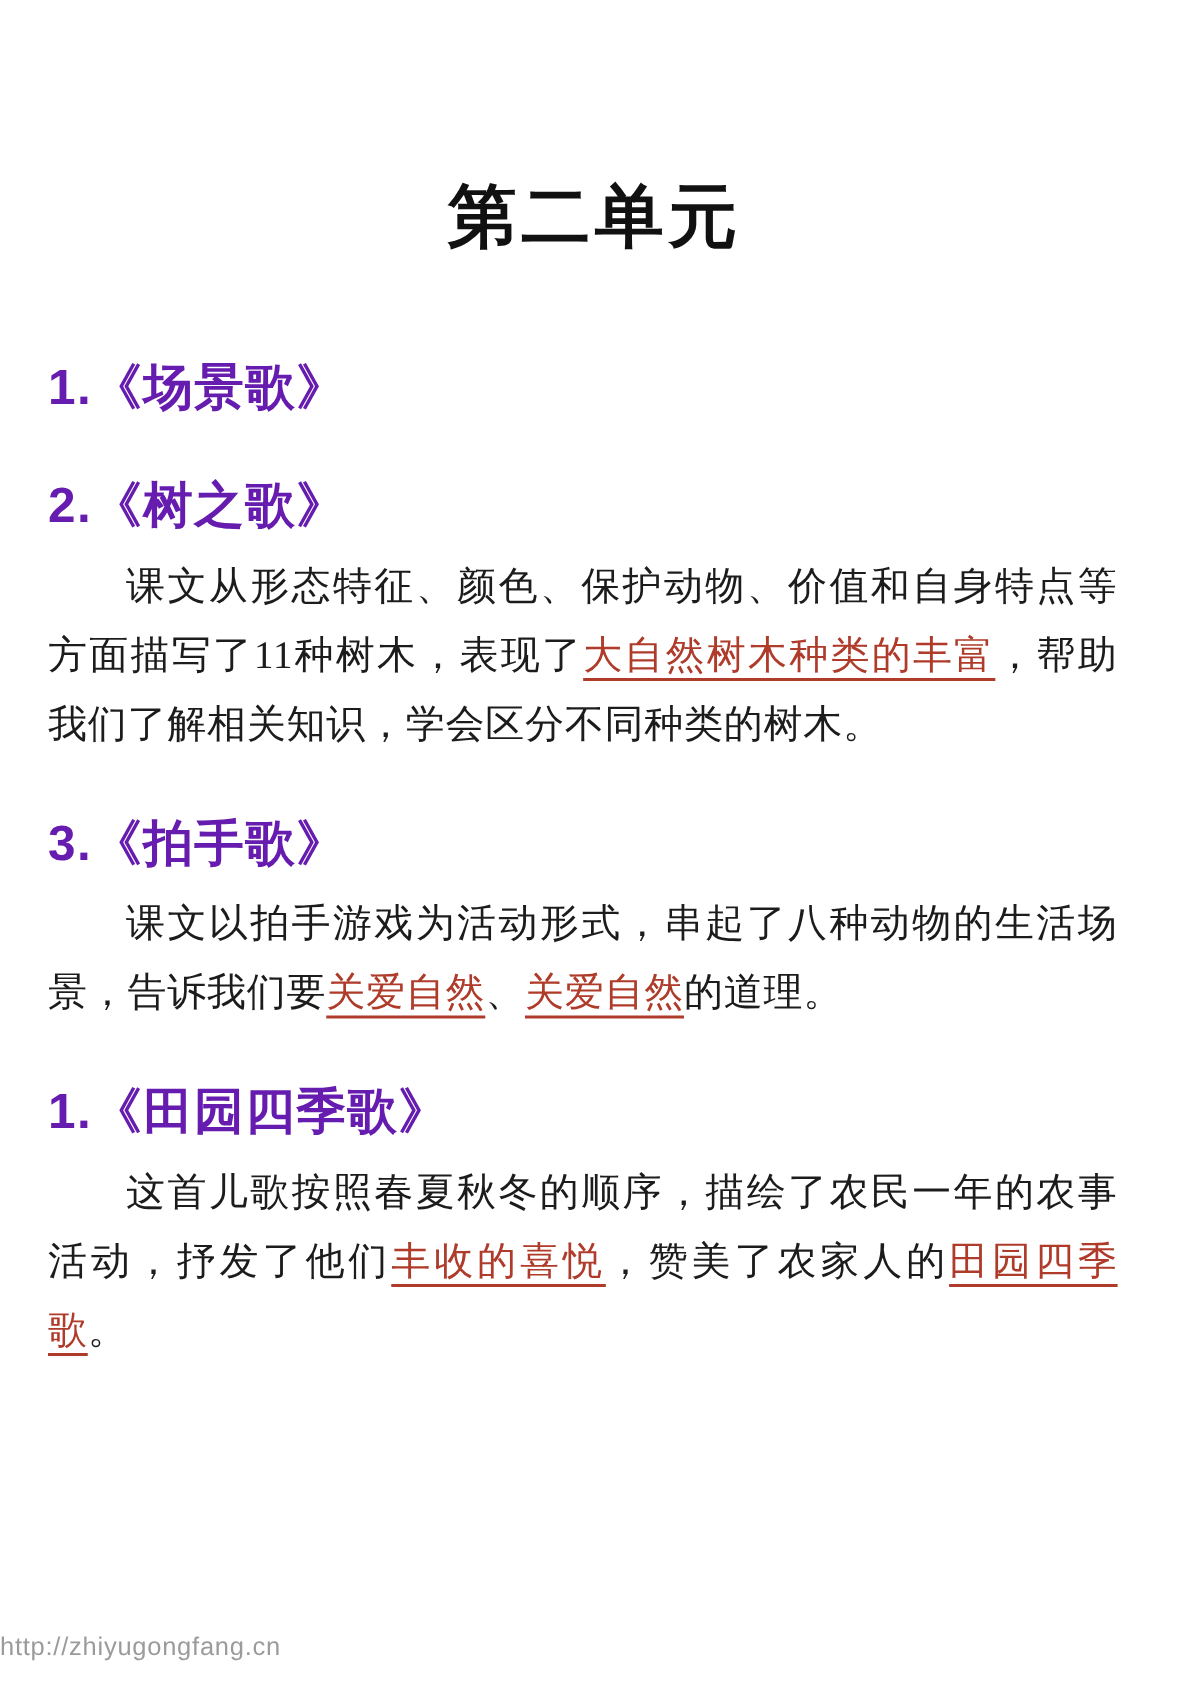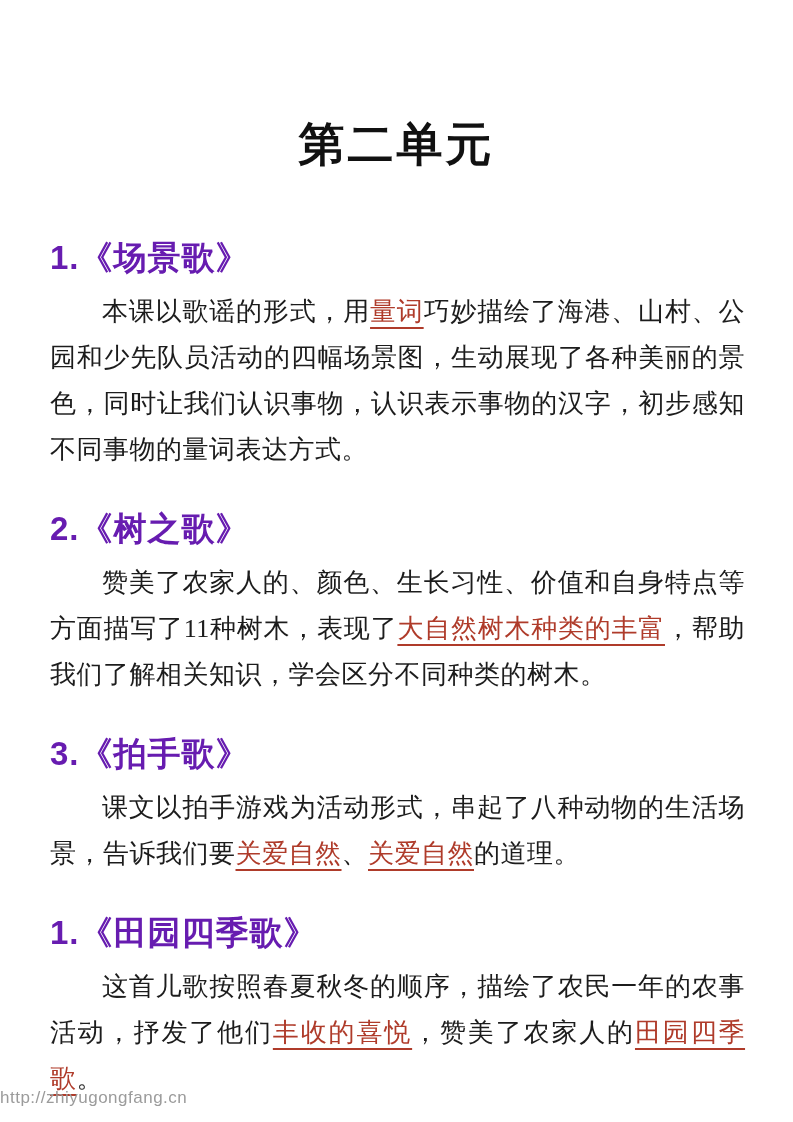--- a/index.html
+++ b/index.html
@@ -20,21 +20,21 @@
     margin: 0;
     padding-top: 102px;
     text-align: center;
     font-family: "Liberation Sans", sans-serif;
     font-size: 46px;
     font-weight: 700;
     letter-spacing: 3px;
     color: #111111;
   }
   .sections {
-    padding: 26px 48px 0 50px;
+    padding: 26px 48px 0 32px;
   }
   .section-heading {
     margin: 34px 0 4px 0;
     font-family: "Liberation Sans", sans-serif;
     font-size: 33px;
     font-weight: 700;
     letter-spacing: 1px;
     color: var(--heading-color, #671CB0);
   }
   .section-paragraph {
@@ -66,26 +66,25 @@
 </head>
 <body>
 
 <div class="page">
 
   <h1 class="doc-title">第二单元</h1>
 
   <div class="sections">
   <section>
     <h2 class="section-heading">1.《场景歌》</h2>
-    <p class="section-paragraph"><span>本课以歌谣的形式，用</span><span class="hl">量词</span><span>巧妙描绘了海港、山村、公园和少先队员活动的四幅场景图，生动展现了各种美丽的景色，同时让我们认识事物，认识表示事物的汉字，初步感知不同事物的量词表达方式。</span></p>
   </section>
 
   <section>
     <h2 class="section-heading">2.《树之歌》</h2>
-    <p class="section-paragraph"><span>赞美了农家人的、颜色、生长习性、价值和自身特点等方面描写了11种树木，表现了</span><span class="hl">大自然树木种类的丰富</span><span>，帮助我们了解相关知识，学会区分不同种类的树木。</span></p>
+    <p class="section-paragraph"><span>课文从形态特征、颜色、保护动物、价值和自身特点等方面描写了11种树木，表现了</span><span class="hl">大自然树木种类的丰富</span><span>，帮助我们了解相关知识，学会区分不同种类的树木。</span></p>
   </section>
 
   <section>
     <h2 class="section-heading">3.《拍手歌》</h2>
     <p class="section-paragraph"><span>课文以拍手游戏为活动形式，串起了八种动物的生活场景，告诉我们要</span><span class="hl">关爱自然</span><span>、</span><span class="hl">关爱自然</span><span>的道理。</span></p>
   </section>
 
   <section>
     <h2 class="section-heading">1.《田园四季歌》</h2>
     <p class="section-paragraph"><span>这首儿歌按照春夏秋冬的顺序，描绘了农民一年的农事活动，抒发了他们</span><span class="hl">丰收的喜悦</span><span>，赞美了农家人的</span><span class="hl">田园四季歌</span><span>。</span></p>

